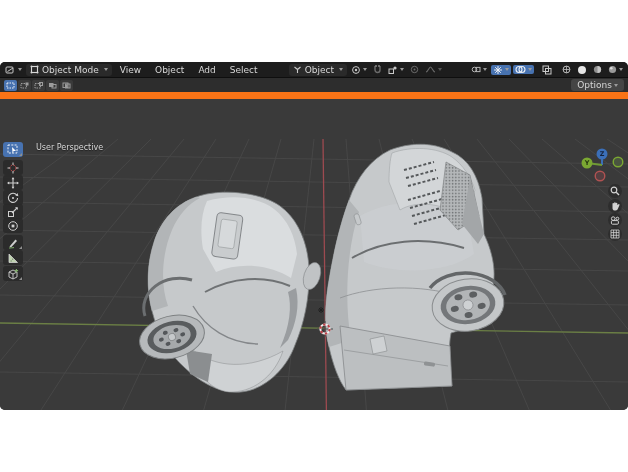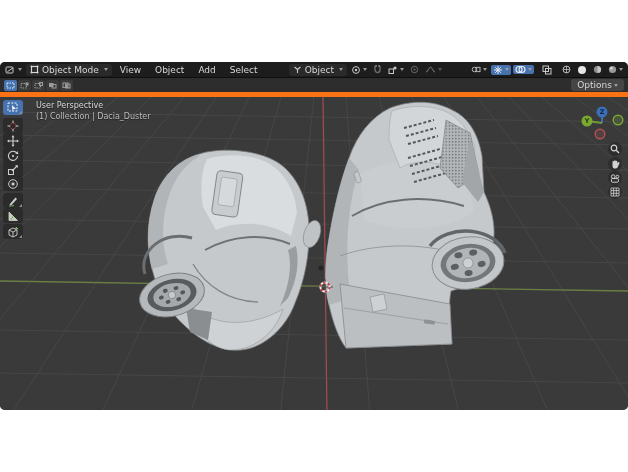--- a/index.html
+++ b/index.html
@@ -17,27 +17,27 @@
   .hgroup{display:flex;align-items:center;gap:2px;white-space:nowrap;}
   .menu-item{padding:0 6px;cursor:default;}
   .chip{display:flex;align-items:center;gap:3px;background:var(--btn_bg);border-radius:3px;padding:1px 4px;}
   .caret{width:0;height:0;border-left:2.6px solid transparent;border-right:2.6px solid transparent;border-top:3.4px solid #9a9a9a;display:inline-block;margin-left:2px;}
   .hbtn{display:flex;align-items:center;padding:0 2px;border-radius:2px;}
   .hbtn.on{background:var(--accent);}
   .dim{opacity:.45;}
   .shade-dot{width:8px;height:8px;border-radius:50%;display:inline-block;margin:0 1px;}
   
   .tool-settings{height:14px;background:var(--ts_bg);display:flex;align-items:center;justify-content:space-between;
-                 padding:0 4px;font-size:9px;color:var(--txt);border-bottom:5px solid #f97316;}
+                 padding:0 4px;font-size:9px;color:var(--txt);border-bottom:7px solid #f97316;}
   .selmodes{display:flex;gap:1px;align-items:center;}
   .smbtn{width:13px;height:11px;border-radius:2px;background:#3a3a3a;display:flex;align-items:center;justify-content:center;}
   .smbtn.on{background:var(--accent);}
   .optbtn{display:flex;align-items:center;background:var(--opt_bg);border-radius:3px;padding:1px 6px;color:#d5d5d5;}
   
-  .viewport{position:relative;height:319px;background:var(--vp_bg);overflow:hidden;}
+  .viewport{position:relative;height:319px;background:var(--vp_bg);overflow:hidden;margin-top:40px;}
   .scene{position:absolute;left:0;top:0;width:628px;height:319px;}
   .overlay-text{position:absolute;left:36px;top:3px;line-height:11px;font-size:8px;color:#d9d9d9;text-shadow:0 1px 1px rgba(0,0,0,.5);}
   .overlay-text .l2{color:#bdbdbd;}
   
   .tbtn{position:absolute;left:3px;width:20px;height:15px;border-radius:3px;background:rgba(41,41,41,.88);
         display:flex;align-items:center;justify-content:center;}
   .tbtn.on{background:var(--accent);}
   .subtri{position:absolute;right:1px;bottom:1px;width:0;height:0;border-left:3px solid transparent;border-bottom:3px solid #8f8f8f;}
   
   .navbtn{position:absolute;width:14px;height:14px;border-radius:50%;background:rgba(38,38,38,.65);
@@ -327,21 +327,20 @@
         <g>
           <line x1="325" y1="273" x2="325" y2="289" stroke="#4a4a4a" stroke-width="1"></line>
           <line x1="317" y1="281" x2="333" y2="281" stroke="#4a4a4a" stroke-width="1"></line>
           <circle cx="325" cy="281" r="4.6" fill="none" stroke="#efefef" stroke-width="2"></circle>
           <circle cx="325" cy="281" r="4.6" fill="none" stroke="#bb4048" stroke-width="2" stroke-dasharray="2.4,2.4"></circle>
         </g>
       </svg>
 
       <div class="overlay-text">
         <div>User Perspective</div>
-        <div class="l2">(1) Collection | Dacia_Duster</div>
       </div>
 
       <div>
         <div class="tbtn on" style="top:3px">
           <svg width="12" height="11" viewBox="0 0 12 11">
             <rect x="1" y="1" width="9" height="8" fill="none" stroke="#eef2f8" stroke-width="1" stroke-dasharray="2,1.3"></rect>
             <polygon points="5,3 9,7 6.6,7 5.6,9.4" fill="#ffffff"></polygon>
           </svg>
             <span class="subtri"></span>
         </div>

